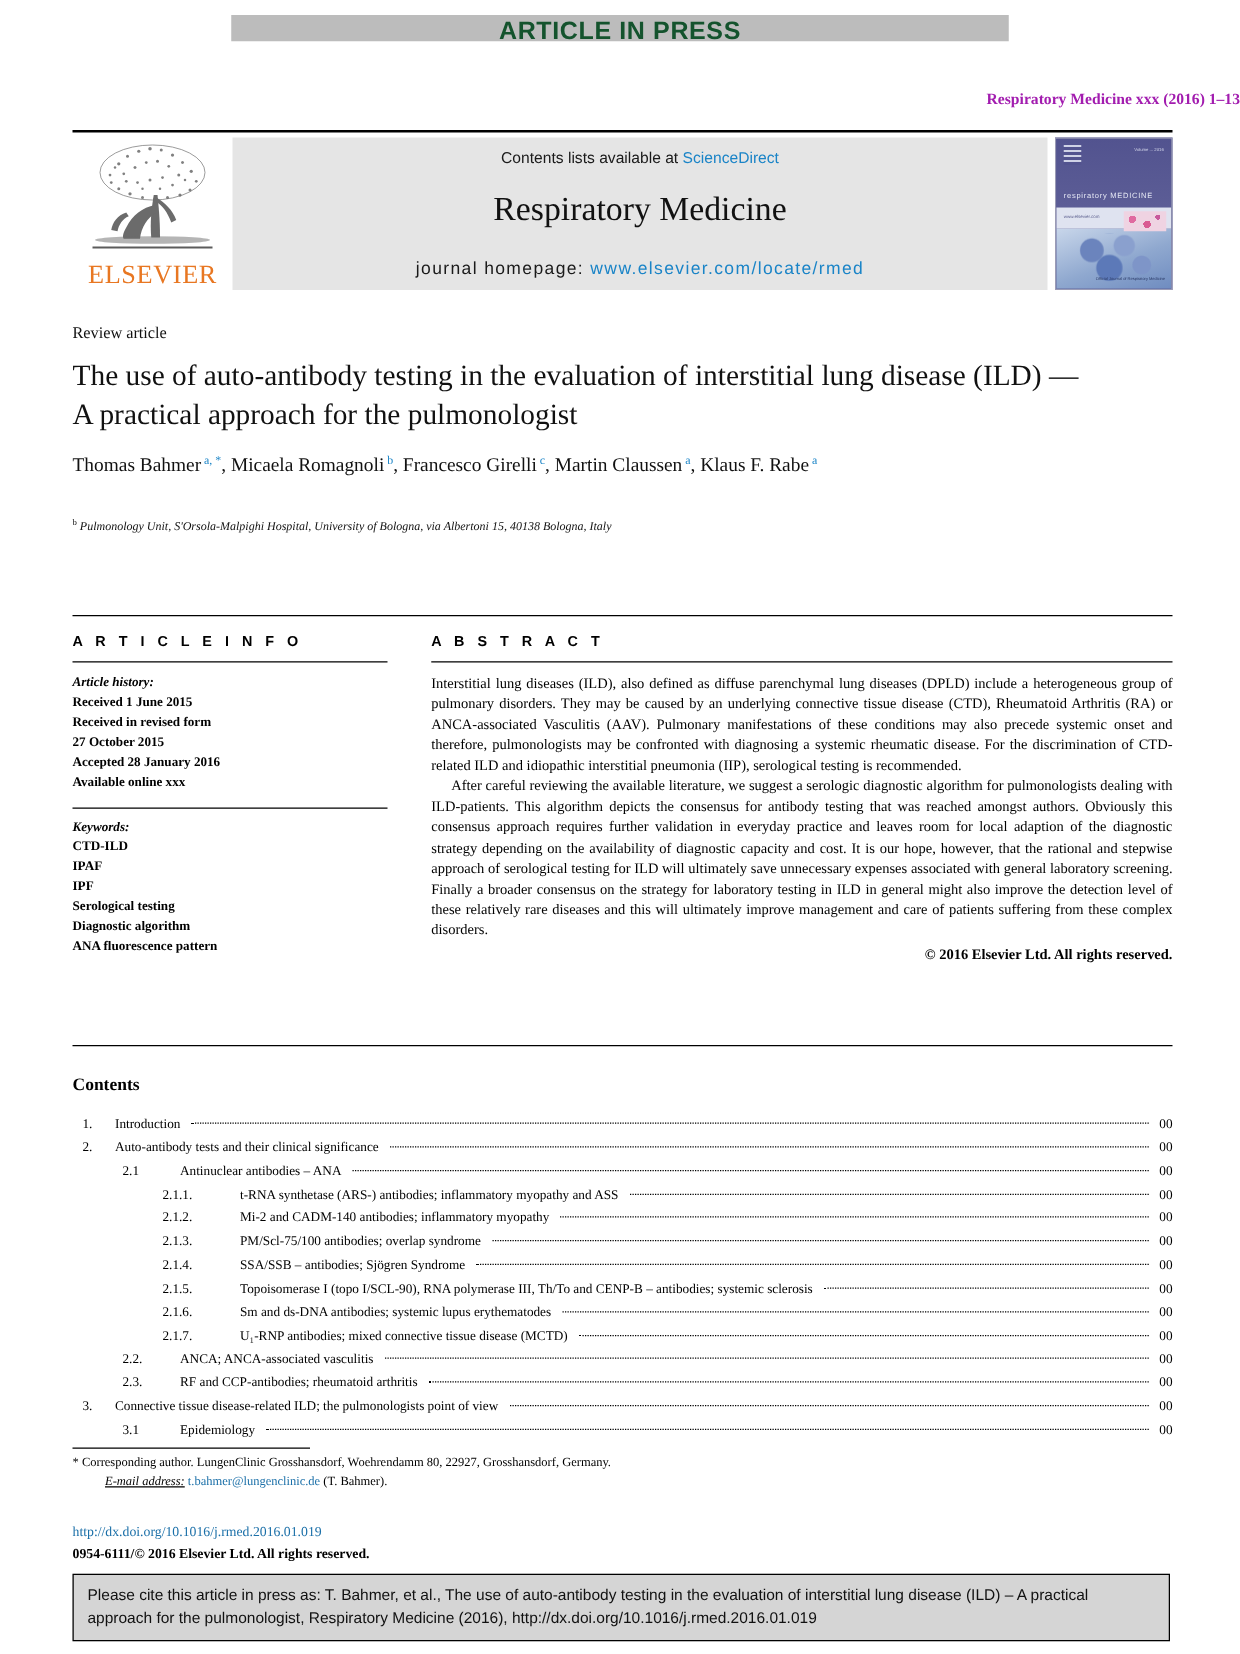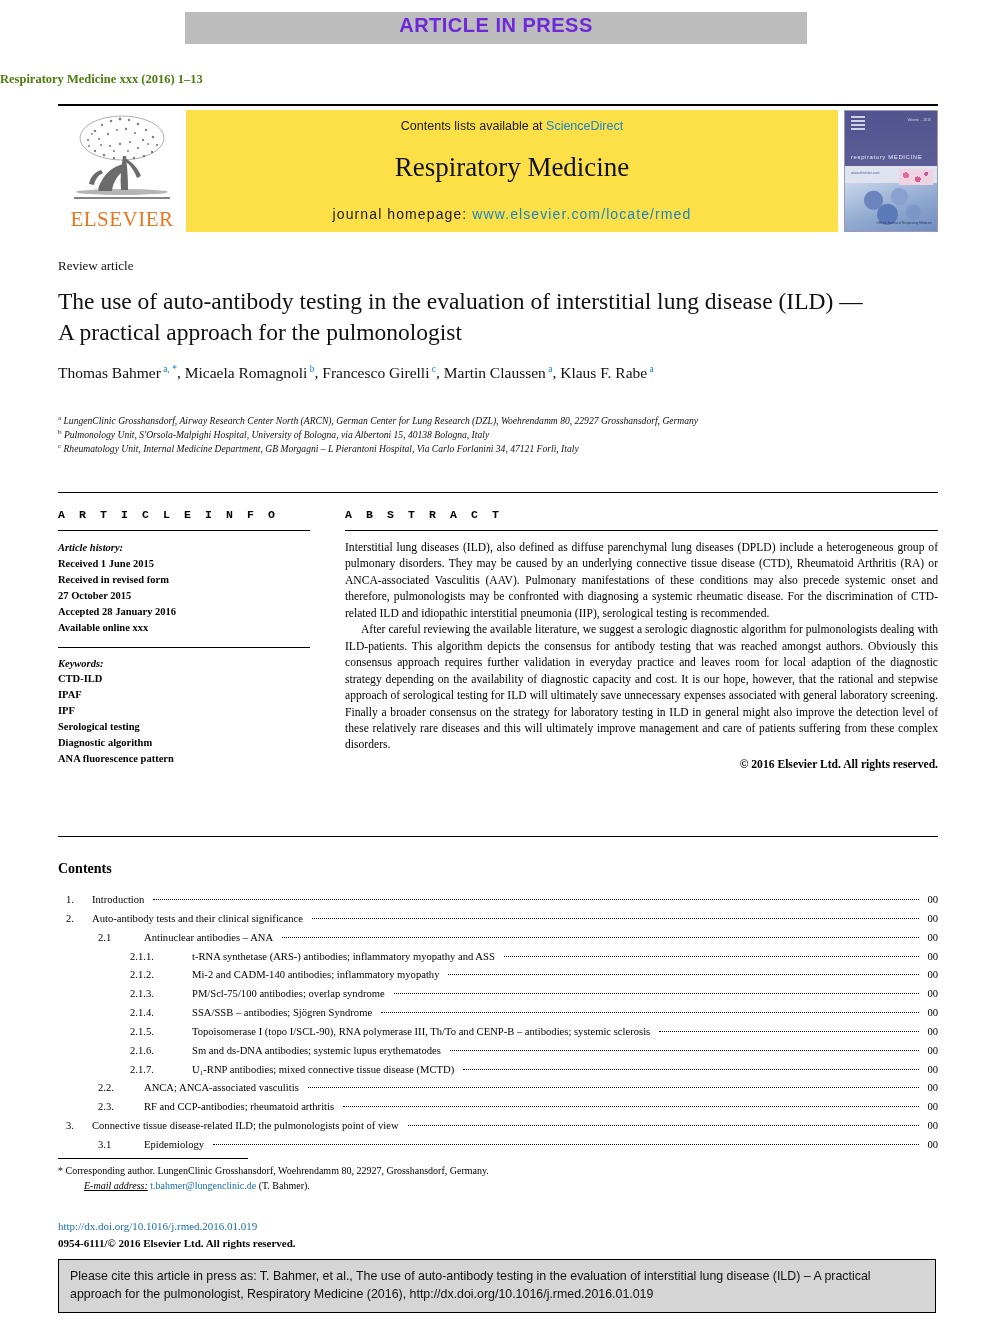--- a/index.html
+++ b/index.html
@@ -15,42 +15,42 @@
     position: relative;
     overflow: hidden;
   }
 
   
   .press-banner {
     position: absolute;
     left: 185px;
     top: 12px;
     width: 622px;
-    height: 32px;
+    height: 21px;
     background: #bcbcbc;
-    color: #6d28d9;
+    color: #14532d;
     font-family: "Liberation Sans", sans-serif;
     font-weight: bold;
     font-size: 20px;
     letter-spacing: 0.5px;
     text-align: center;
     line-height: 26px;
   }
 
   
   .runninghead {
     position: absolute;
     left: 0;
     top: 72px;
     width: 992px;
-    text-align: left;
+    text-align: right;
     font-family: "Liberation Serif", serif;
     font-weight: bold;
     font-size: 12.5px;
-    color: #4d7c0f;
+    color: #a21caf;
   }
 
   
   .masthead {
     position: absolute;
     left: 58px;
     top: 104px;
     width: 880px;
   }
   .masthead-rule {
@@ -81,21 +81,21 @@
     bottom: 0px;
     width: 120px;
     text-align: center;
     color: #e87722;
     font-family: "Liberation Serif", serif;
     font-size: 21px;
     letter-spacing: 0.5px;
   }
   .masthead-center {
     flex: 1 1 auto;
-    background: #fde047;
+    background: #e5e5e5;
     position: relative;
   }
   .contents-line {
     position: absolute;
     top: 9px;
     left: 0;
     width: 100%;
     text-align: center;
     font-family: "Liberation Sans", sans-serif;
     font-size: 12.5px;
@@ -249,21 +249,21 @@
     top: 508px;
     width: 252px;
   }
   .abs-col {
     position: absolute;
     left: 345px;
     top: 508px;
     width: 593px;
   }
   .sect-label {
-    font-family: Liberation Mono, monospace;
+    font-family: Liberation Sans, sans-serif;
     font-weight: bold;
     font-size: 11.5px;
     letter-spacing: 3.6px;
     color: #000;
     margin-bottom: 9px;
   }
   .sect-rule {
     border-top: 1.6px solid #000;
     margin-bottom: 9px;
   }
@@ -477,23 +477,21 @@
   </div>
 </div>
 
 <div class="title-block">
   <div class="kicker">Review article</div>
   <h1 class="article-title">The use of auto-antibody testing in the evaluation of interstitial lung disease (ILD) — A practical approach for the pulmonologist</h1>
   <div class="authors"><span>Thomas Bahmer</span><sup> a, *</sup>,  <span>Micaela Romagnoli</span><sup> b</sup>,  <span>Francesco Girelli</span><sup> c</sup>,  <span>Martin Claussen</span><sup> a</sup>, <span>Klaus F. Rabe</span><sup> a</sup></div>
 </div>
 
 <div class="affiliations">
-    <div><sup>a</sup> LungenClinic Grosshansdorf, Airway Research Center North (ARCN), German Center for Lung Research (DZL), Woehrendamm 80, 22927 Grosshansdorf, Germany</div>
     <div><sup>b</sup> Pulmonology Unit, S'Orsola-Malpighi Hospital, University of Bologna, via Albertoni 15, 40138 Bologna, Italy</div>
-    <div><sup>c</sup> Rheumatology Unit, Internal Medicine Department, GB Morgagni – L Pierantoni Hospital, Via Carlo Forlanini 34, 47121 Forlì, Italy</div>
   </div>
 
 <div class="rule-wide" id="rule-top-info"></div>
 
 <div class="info-col">
   <div class="sect-label">A R T I C L E  I N F O</div>
   <div class="sect-rule"></div>
   <div class="hist-head">Article history:</div>
   <div class="hist-list">
       <div>Received 1 June 2015</div>

